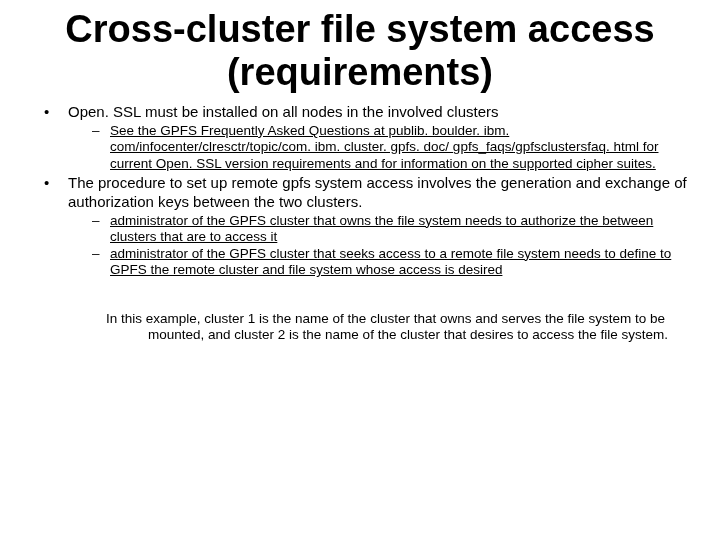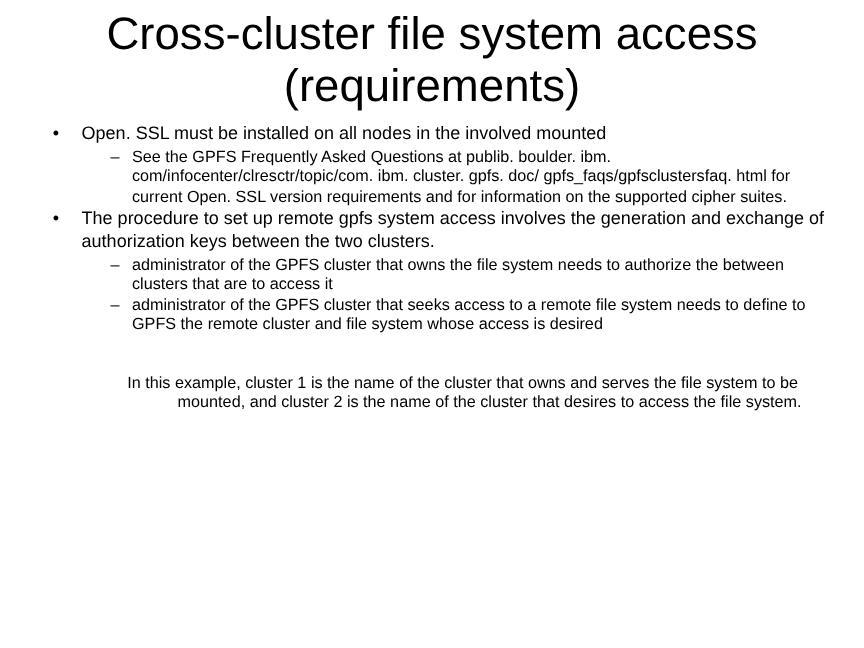--- a/index.html
+++ b/index.html
@@ -6,21 +6,21 @@
   body {
     width: 720px;
     height: 540px;
     background: #fff;
     font-family: "Trebuchet MS", Verdana, Arial, sans-serif;
     color: #000;
     padding: 8px 30px 20px 30px;
     overflow: hidden;
   }
   h1 {
-    font-weight: 400;
+    font-weight: 700;
     font-size: 38px;
     text-align: center;
     line-height: 1.12;
     margin: 0 auto 10px auto;
   }
   ul.level1 {
     list-style: none;
     padding-left: 0;
   }
   ul.level1 > li {
@@ -34,20 +34,21 @@
     content: "•";
     position: absolute;
     left: 14px;
     top: 0;
     font-size: 15px;
   }
   ul.level2 {
     list-style: none;
     padding-left: 0;
     margin-top: 1px;
+    text-decoration: underline;
   }
   ul.level2 > li {
     position: relative;
     padding-left: 42px;
     font-size: 13.5px;
     line-height: 1.22;
   }
   ul.level2 > li::before {
     content: "–";
     position: absolute;
@@ -64,21 +65,21 @@
     margin-left: 38px;
   }
 </style>
 </head>
 <body>
 
 <h1>Cross-cluster file system access (requirements)</h1>
 
 <ul class="level1">
   <li>
-    <span>Open. SSL must be installed on all nodes in the involved mounted</span>
+    <span>Open. SSL must be installed on all nodes in the involved clusters</span>
     <ul class="level2">
       <li><span>See the GPFS Frequently Asked Questions at publib. boulder. ibm. com/infocenter/clresctr/topic/com. ibm. cluster. gpfs. doc/ gpfs_faqs/gpfsclustersfaq. html for current Open. SSL version requirements and for information on the supported cipher suites.</span></li>
     </ul>
   </li>
   <li>
     <span>The procedure to set up remote gpfs system access involves the generation and exchange of authorization keys between the two clusters.</span>
     <ul class="level2">
       <li><span>administrator of the GPFS cluster that owns the file system needs to authorize the between clusters that are to access it</span></li>
       <li><span>administrator of the GPFS cluster that seeks access to a remote file system needs to define to GPFS the remote cluster and file system whose access is desired</span></li>
     </ul>

